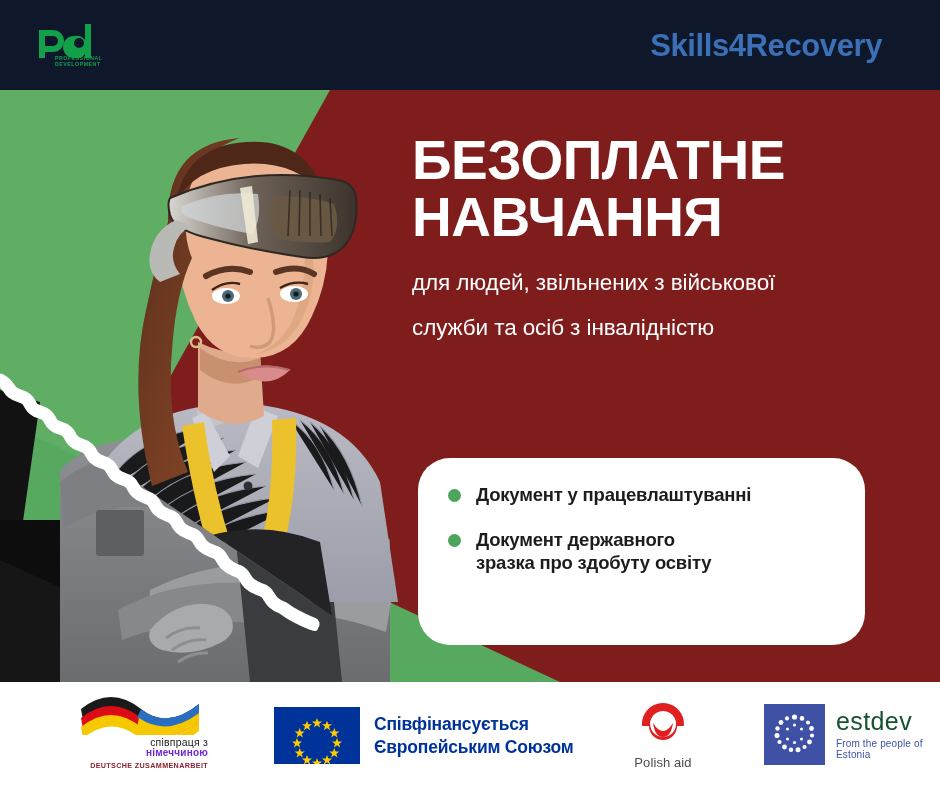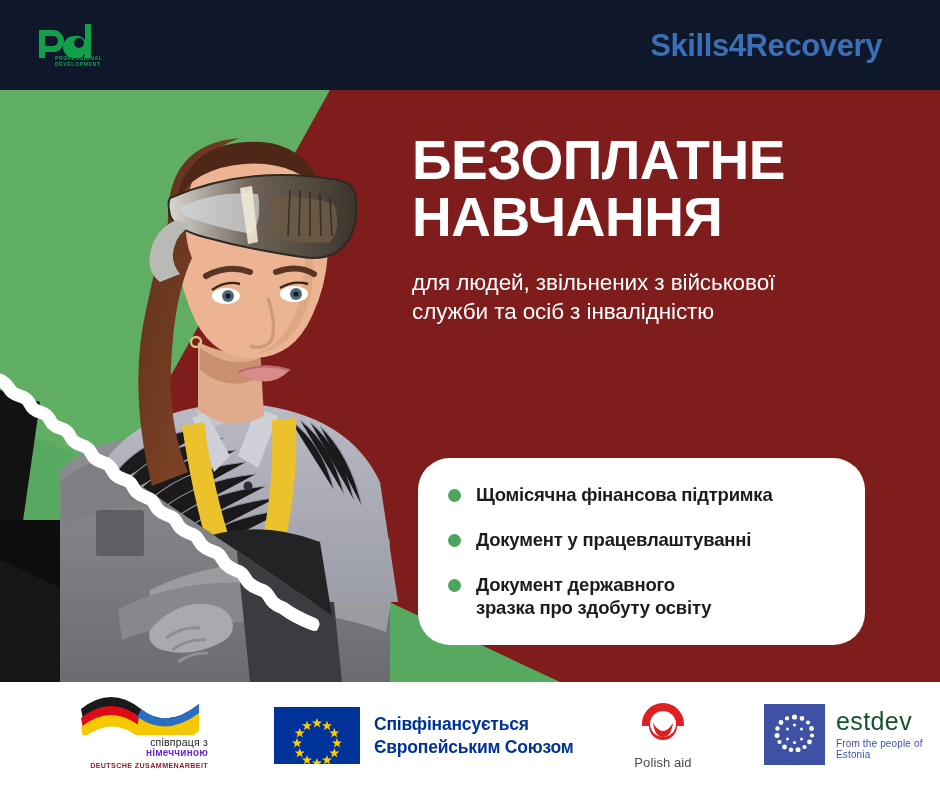--- a/index.html
+++ b/index.html
@@ -131,21 +131,21 @@
   .headline .l2 { display: block; }
 
   .subhead {
     margin-top: 23px;
     color: #ffffff;
     font-size: 22.5px;
     font-weight: 500;
     line-height: 1.26;
     letter-spacing: -0.1px;
   }
-  .subhead .s2 { display: block; }
+  .subhead .s2 { display: block; margin-top: 16px; }
 
   .bullet-card {
     position: absolute;
     left: 418px;
     top: 368px;
     width: 447px;
     height: 187px;
     background: #ffffff;
     border-radius: 32px;
     z-index: 10;
@@ -466,26 +466,20 @@
         <span class="l2">НАВЧАННЯ</span>
       </div>
       <div class="subhead">
         <span>для людей, звільнених з військової</span>
         <span class="s2">служби та осіб з інвалідністю</span>
       </div>
     </div>
 
     <div class="bullet-card">
       <ul class="bullet-list">
-        <li class="bullet-item">
-          <span class="bullet-dot"></span>
-          <span class="bullet-text">
-            <span>Щомісячна фінансова підтримка</span>
-          </span>
-        </li>
         <li class="bullet-item">
           <span class="bullet-dot"></span>
           <span class="bullet-text">
             <span>Документ у працевлаштуванні</span>
           </span>
         </li>
         <li class="bullet-item">
           <span class="bullet-dot"></span>
           <span class="bullet-text">
             <span>Документ державного</span>

